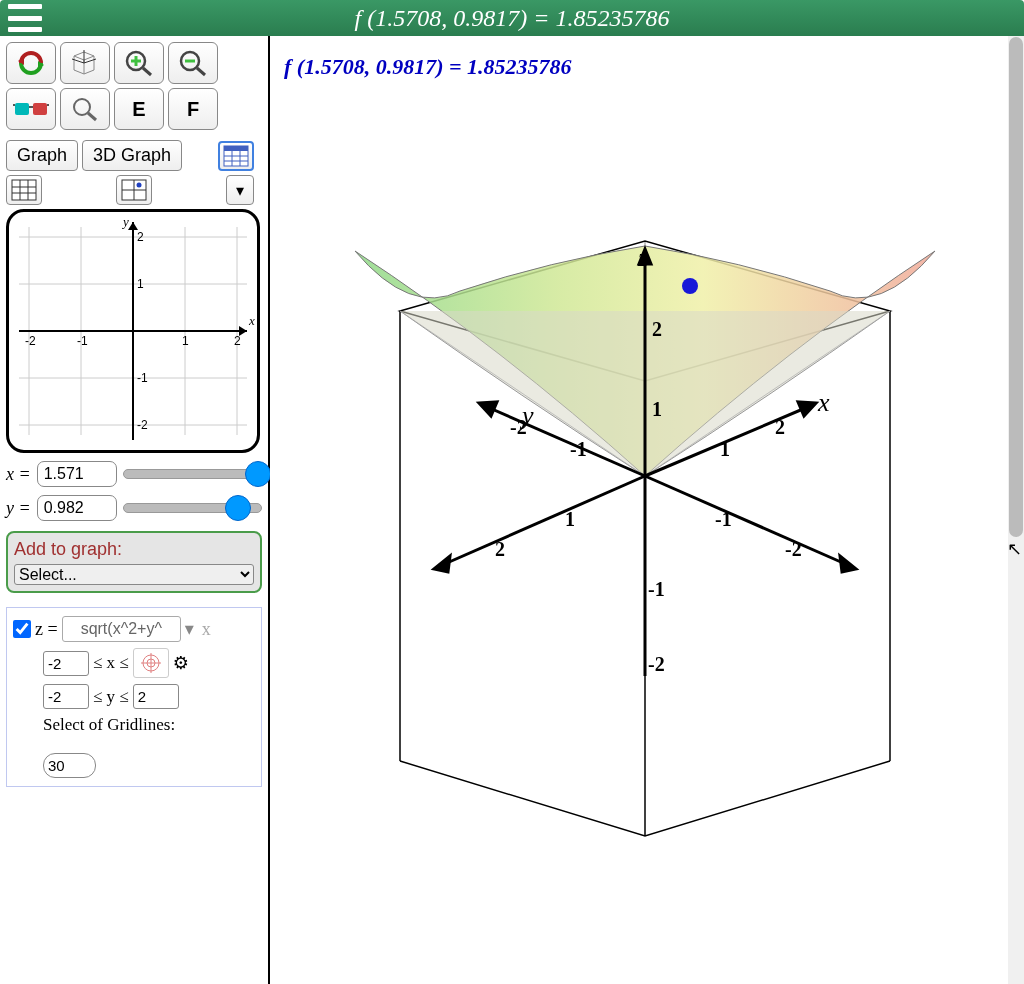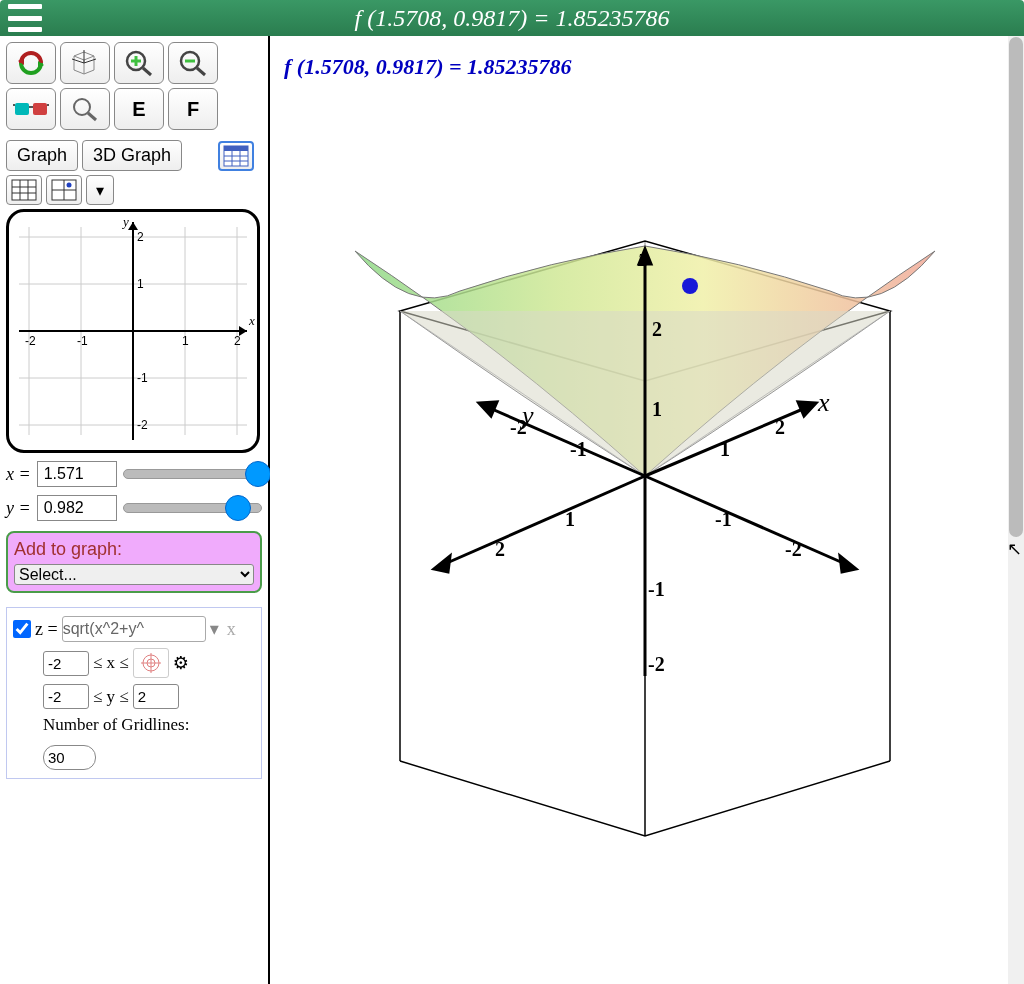--- a/index.html
+++ b/index.html
@@ -71,20 +71,21 @@
   justify-content: center;
   cursor: pointer;
   font-size: 20px;
   font-weight: bold;
 }
 .btn-row {
   display: flex;
   gap: 4px;
   margin: 10px 8px 4px 0;
   align-items: center;
+  justify-content: space-between;
 }
 .text-btn {
   border: 1px solid #888;
   border-radius: 4px;
   background: linear-gradient(#fff, #eee);
   padding: 4px 10px;
   font-size: 18px;
   cursor: pointer;
 }
 .icon-btn {
@@ -114,21 +115,21 @@
   margin-top: 8px;
   gap: 6px;
   font-family: "Times New Roman", serif;
   font-style: italic;
   font-size: 18px;
 }
 .input-row input {
   width: 80px;
   padding: 3px 6px;
   border: 1px solid #888;
-  border-radius: 0;
+  border-radius: 7px;
   font-size: 16px;
   font-style: normal;
 }
 .slider {
   flex: 1;
   height: 10px;
   background: #bbb;
   border-radius: 5px;
   border: 1px solid #999;
   position: relative;
@@ -139,21 +140,21 @@
   width: 26px;
   height: 26px;
   background: #0099ff;
   border: 1px solid #0066cc;
   border-radius: 50%;
   top: -9px;
 }
 .add-panel {
   border: 2px solid #4a9c4a;
   border-radius: 8px;
-  background: #f0abfc;
+  background: #e5e5e5;
   padding: 6px;
   margin-top: 10px;
 }
 .add-panel-label {
   color: #a03030;
   font-size: 18px;
   margin-bottom: 4px;
 }
 .add-panel select {
   width: 100%;
@@ -172,22 +173,22 @@
   align-items: center;
   gap: 4px;
   font-family: "Times New Roman", serif;
   font-size: 18px;
 }
 .eq-row input[type="checkbox"] {
   width: 18px; height: 18px;
   accent-color: #0066ff;
 }
 .eq-input {
-  width: 144px;
-  padding: 3px 0;
+  width: 119px;
+  padding: 3px 18px;
   border: 1px solid #aaa;
   border-radius: 3px;
   font-size: 16px;
   color: #666;
 }
 .eq-x {
   color: #aaa;
   font-style: normal;
   margin-left: 4px;
   cursor: pointer;
@@ -221,21 +222,21 @@
 .gear { font-size: 18px; cursor: pointer; }
 .gridlines-label {
   margin-top: 6px;
   margin-left: 30px;
   font-family: "Times New Roman", serif;
   font-size: 17px;
 }
 .gridlines-input {
   width: 53px;
   margin-left: 30px;
-  margin-top: 10px;
+  margin-top: 18px;
   padding: 3px 4px;
   border: 1px solid #888;
   border-radius: 12px;
   font-size: 15px;
 }
 .plot-area {
   flex: 1;
   position: relative;
   background: #fff;
 }
@@ -450,21 +451,21 @@
         </div>
         <span class="gear">
           <span>⚙</span>
         </span>
       </div>
       <div class="range-row">
         <input value="-2" style="">
         <span>≤ y ≤</span>
         <input value="2" style="">
       </div>
-      <div class="gridlines-label">Number of Gridlines:</div>
+      <div class="gridlines-label">Select of Gridlines:</div>
       <input class="gridlines-input" value="30" style="">
     </div>
   </div>
 
   <div class="plot-area">
     <div class="plot-title">f (1.5708, 0.9817) = 1.85235786</div>
     <svg width="740" height="900" viewBox="0 0 740 900">
       <defs>
         <linearGradient id="surfGrad" x1="0%" y1="0%" x2="100%" y2="0%">
           <stop offset="0%" stop-color="#8fd888"></stop>

